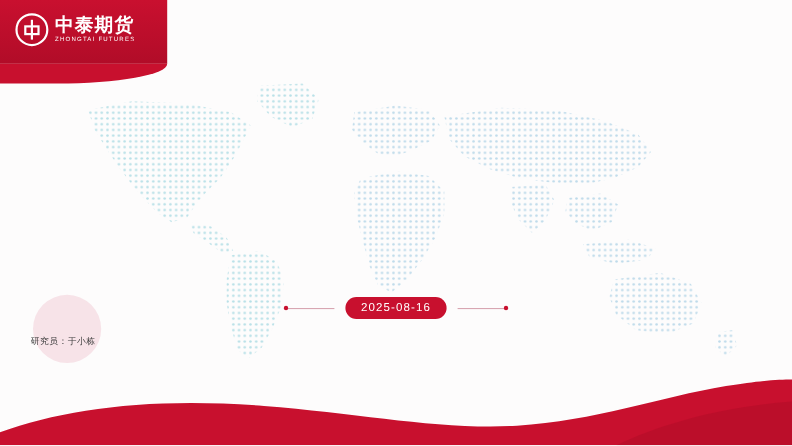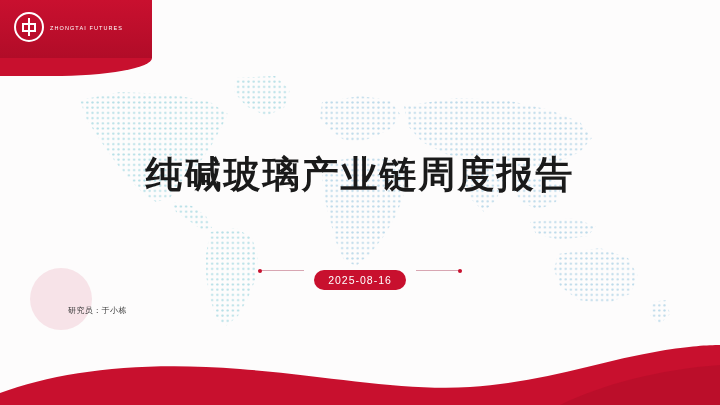--- a/index.html
+++ b/index.html
@@ -134,20 +134,21 @@
     font-family: "DejaVu Sans", sans-serif;
   }
 
   
   .date-row {
     position: absolute;
     left: 0;
     top: 270px;
     width: 720px;
     display: flex;
+    align-items: center;
     justify-content: center;
     gap: 10px;
   }
   .date-line {
     width: 46px;
     height: 1px;
     background: #d8a6b2;
   }
   .date-line .dot {
     display: block;
@@ -173,21 +174,20 @@
   
   .author-block {
     position: absolute;
     left: 28px;
     top: 304px;
     color: #3a3a3a;
     font-size: 8px;
     line-height: 1.85;
     font-family: "DejaVu Sans", sans-serif;
     letter-spacing: 0.4px;
-    margin-left: 40px;
   }
   .author-block div { white-space: nowrap; }
 
   
   .bottom-wave {
     position: absolute;
     left: 0;
     bottom: 0;
     width: 720px;
     height: 70px;
@@ -236,26 +236,26 @@
       </g>
     </svg>
   </div>
 
   <div class="pink-circle"></div>
 
   <div class="top-banner">
     <div class="logo-wrap">
       <div class="logo-mark"></div>
       <div class="logo-text">
+        <span class="logo-cn">中泰期货</span>
         <span class="logo-en">ZHONGTAI FUTURES</span>
       </div>
     </div>
   </div>
 
-  <div class="main-title">纯碱玻璃产业链周度报告</div>
 
   <div class="date-row">
     <span class="date-line left">
         <span class="dot"></span>
       </span>
     <span class="date-pill">2025-08-16</span>
     <span class="date-line right">
         <span class="dot"></span>
       </span>
   </div>

